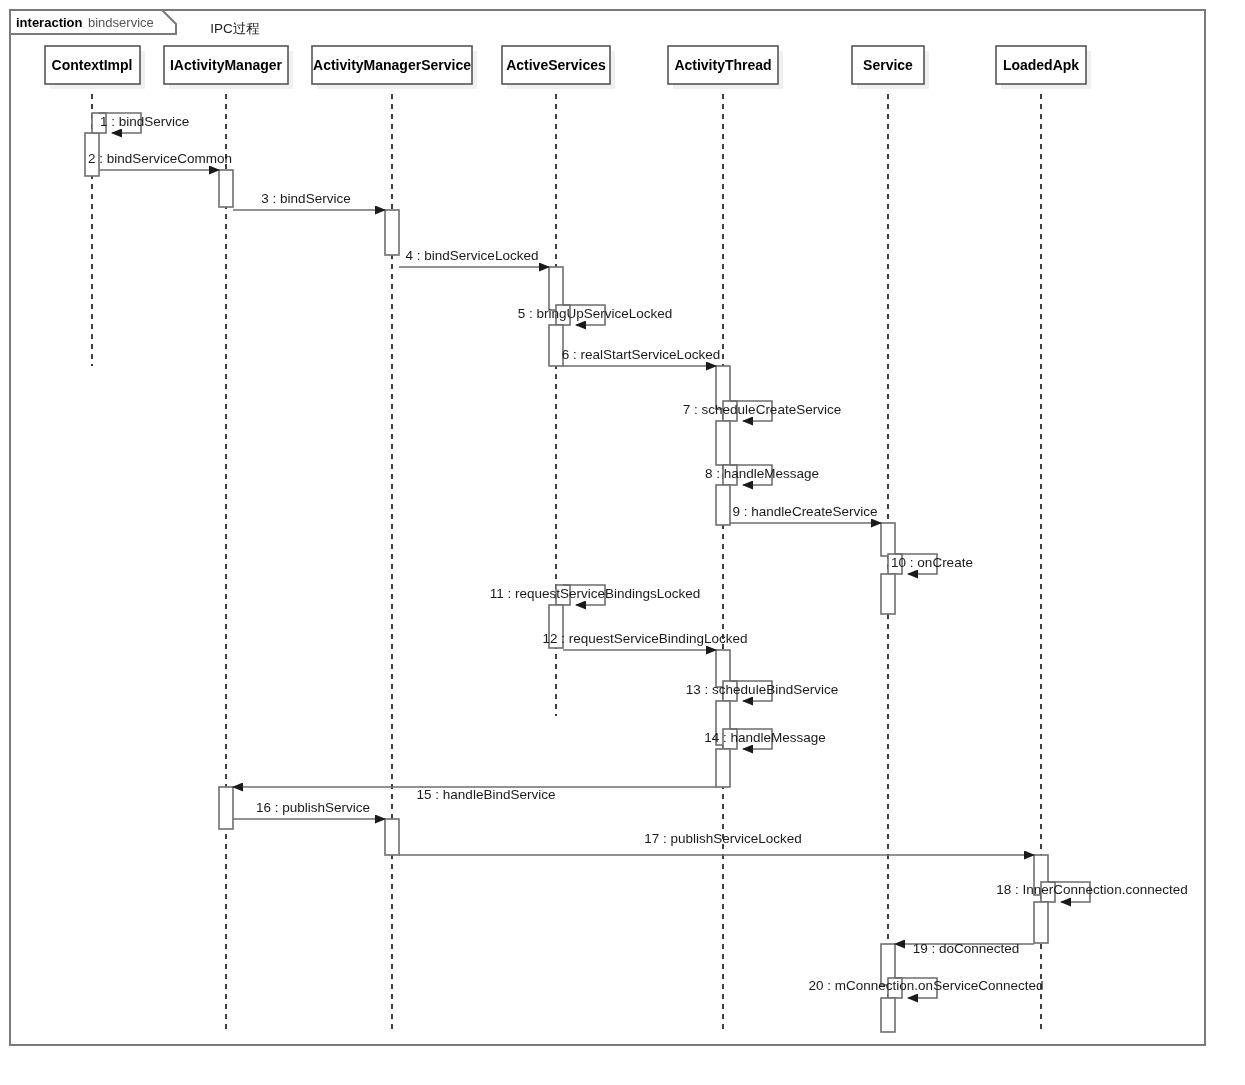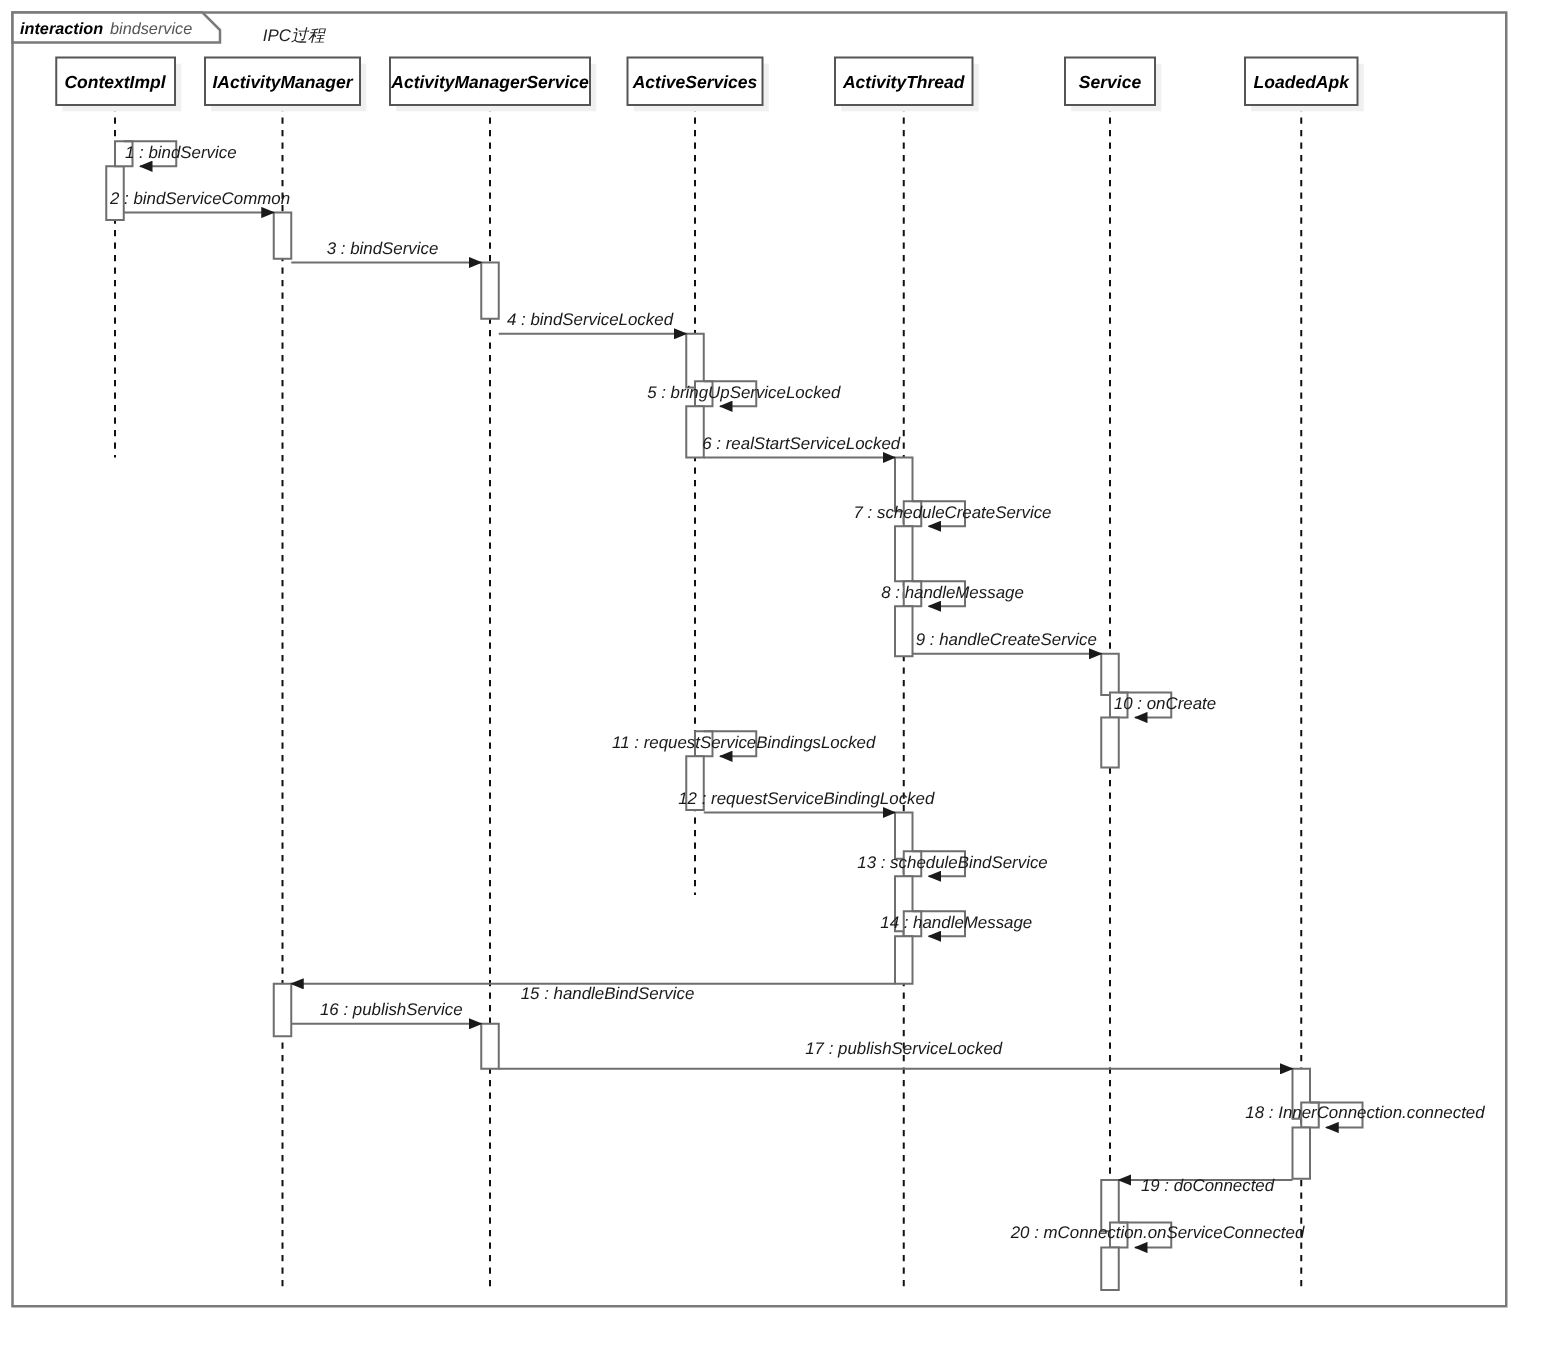--- a/index.html
+++ b/index.html
@@ -1,18 +1,18 @@
 <!DOCTYPE html>
 <html><head>
 <meta charset="utf-8">
 <style>
   html,body{margin:0;padding:0;background:#ffffff;}
   body{width:1245px;height:1085px;overflow:hidden;
        font-family:"Liberation Sans","DejaVu Sans",sans-serif;}
-  #stage{position:relative;width:1033px;height:1085px;font-style:italic;}
+  #stage{position:relative;width:1033px;height:1085px;}
   svg{display:block;}
   .lbl{font-family:"Liberation Sans","DejaVu Sans",sans-serif;font-size:13.5px;fill:#1a1a1a;}
   .plabel{font-family:"Liberation Sans","DejaVu Sans",sans-serif;font-size:14px;font-weight:bold;fill:#000;}
   .frametitle-b{font-family:"Liberation Sans","DejaVu Sans",sans-serif;font-size:13px;font-weight:bold;fill:#000;}
   .frametitle-n{font-family:"Liberation Sans","DejaVu Sans",sans-serif;font-size:13px;fill:#555;}
   .note{font-family:"Liberation Sans","DejaVu Sans",sans-serif;font-size:13.5px;fill:#222;}
 </style>
 </head>
 <body>
 

